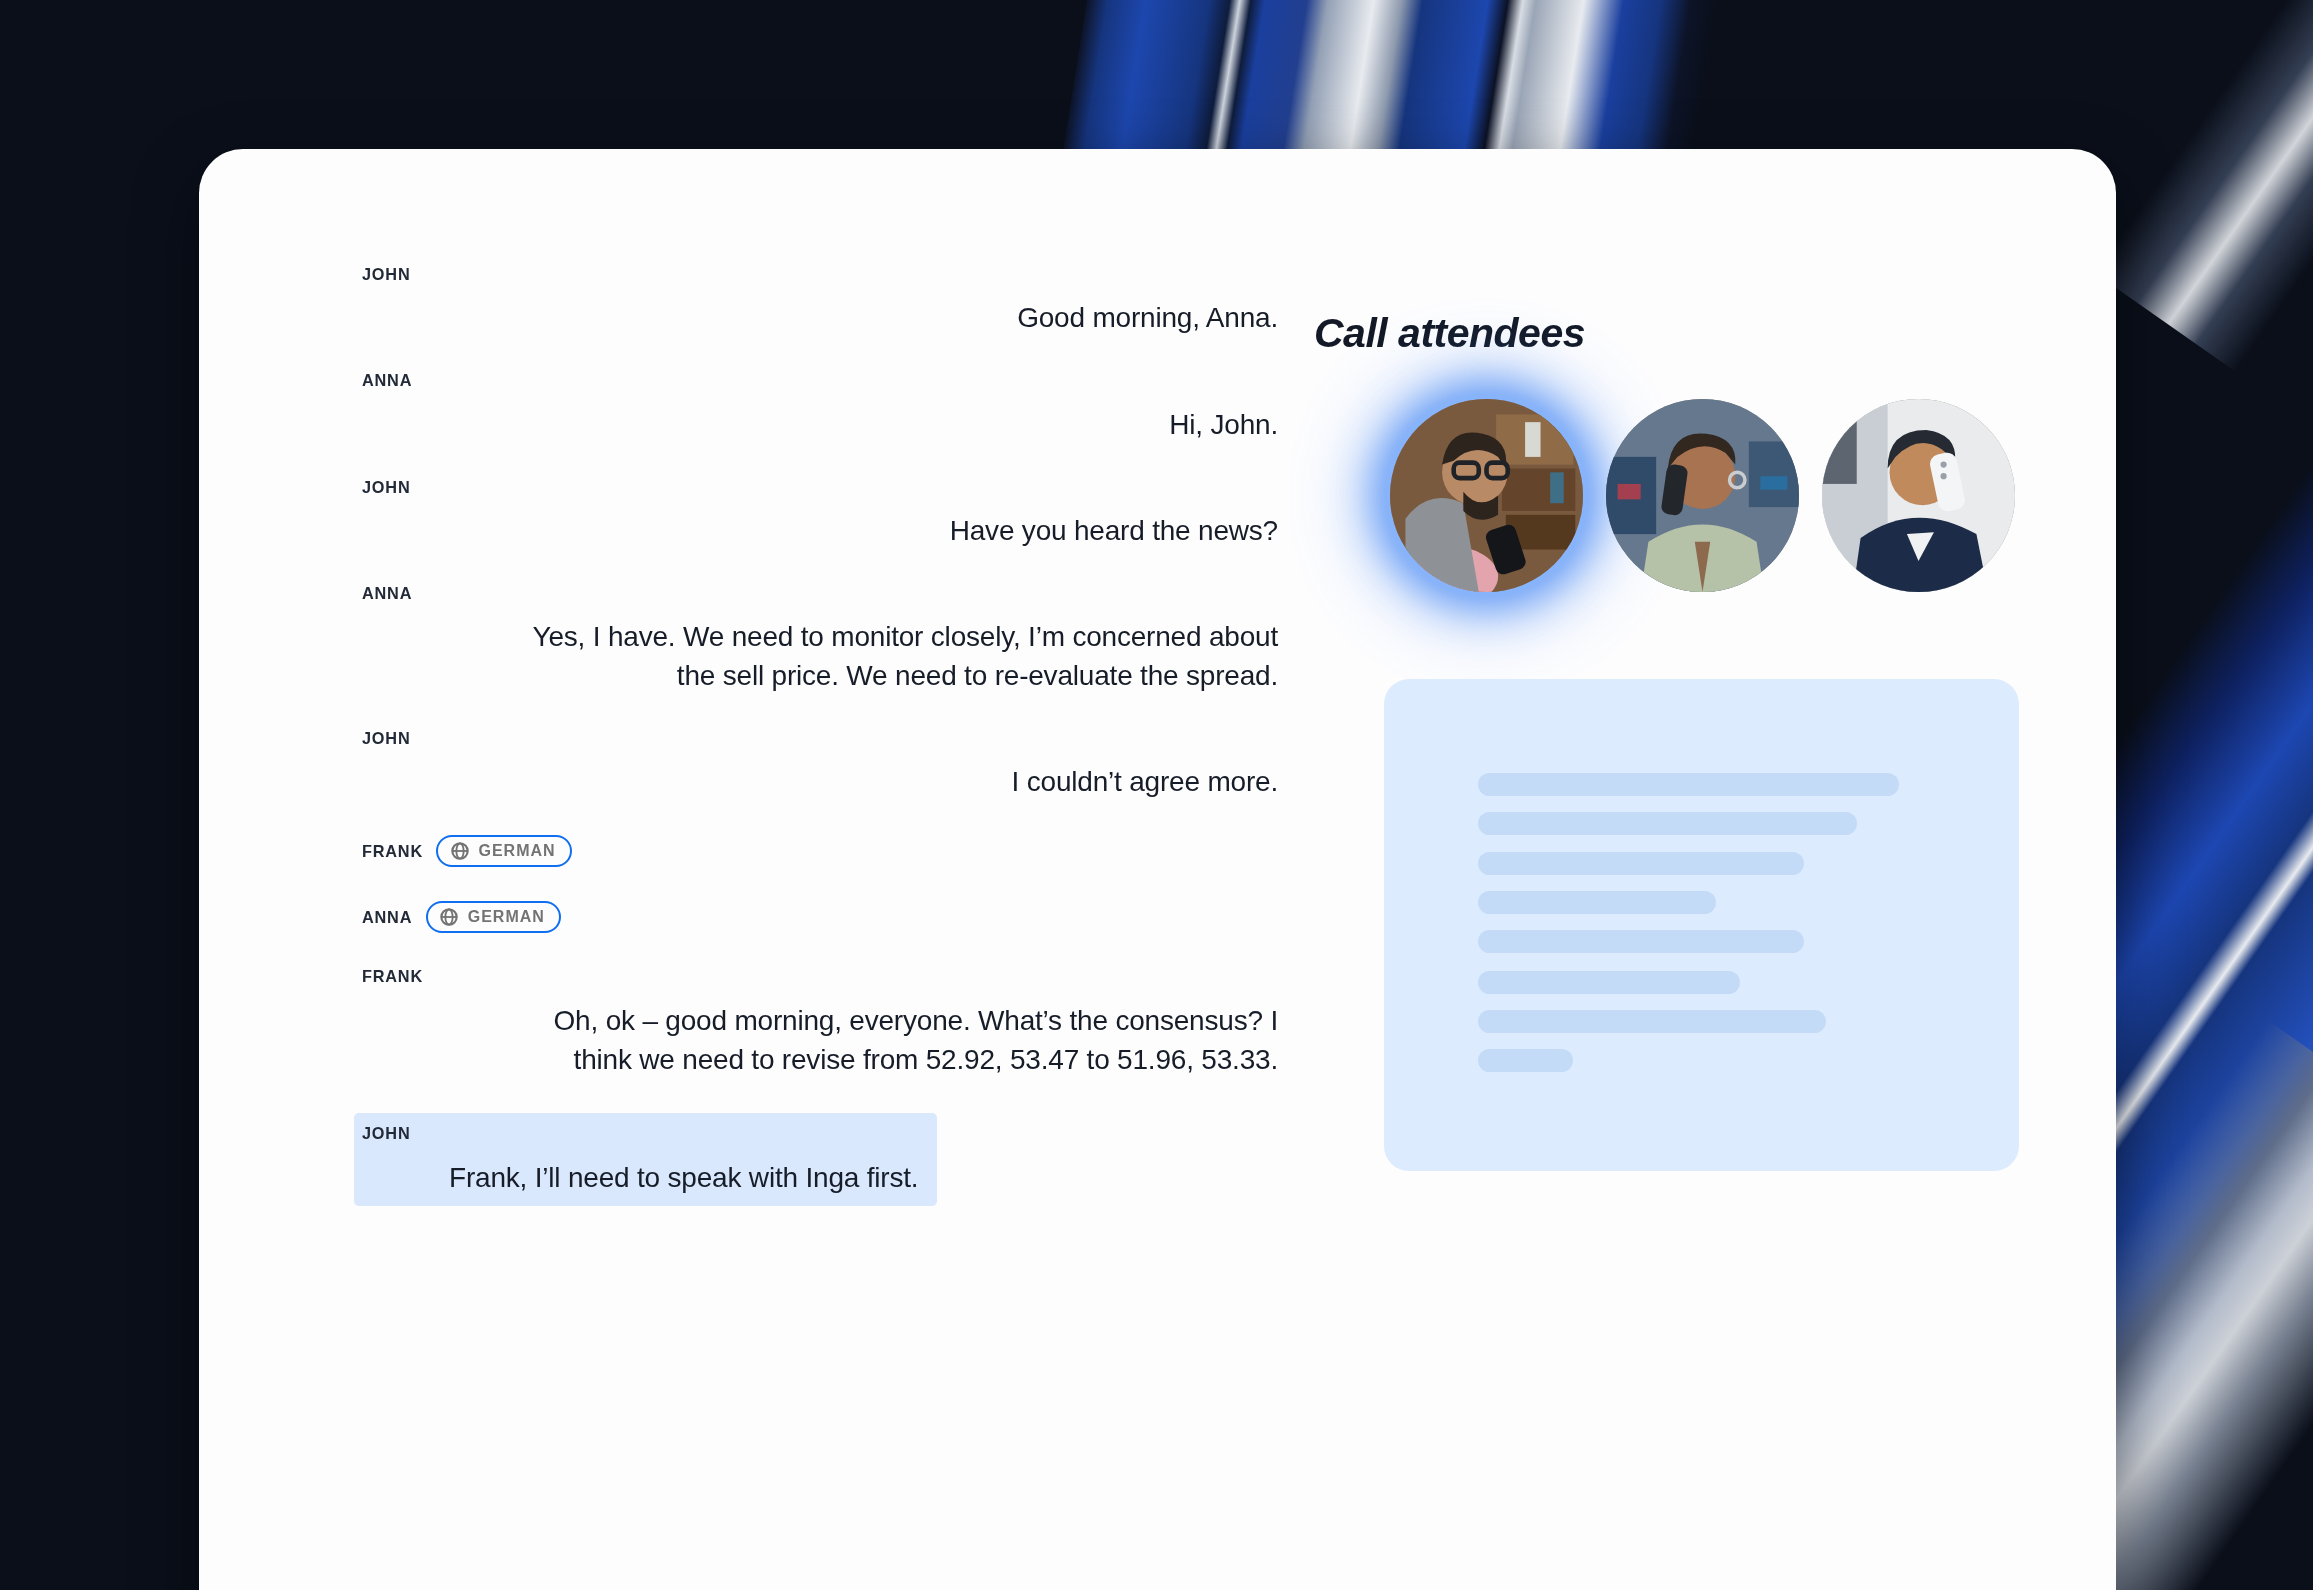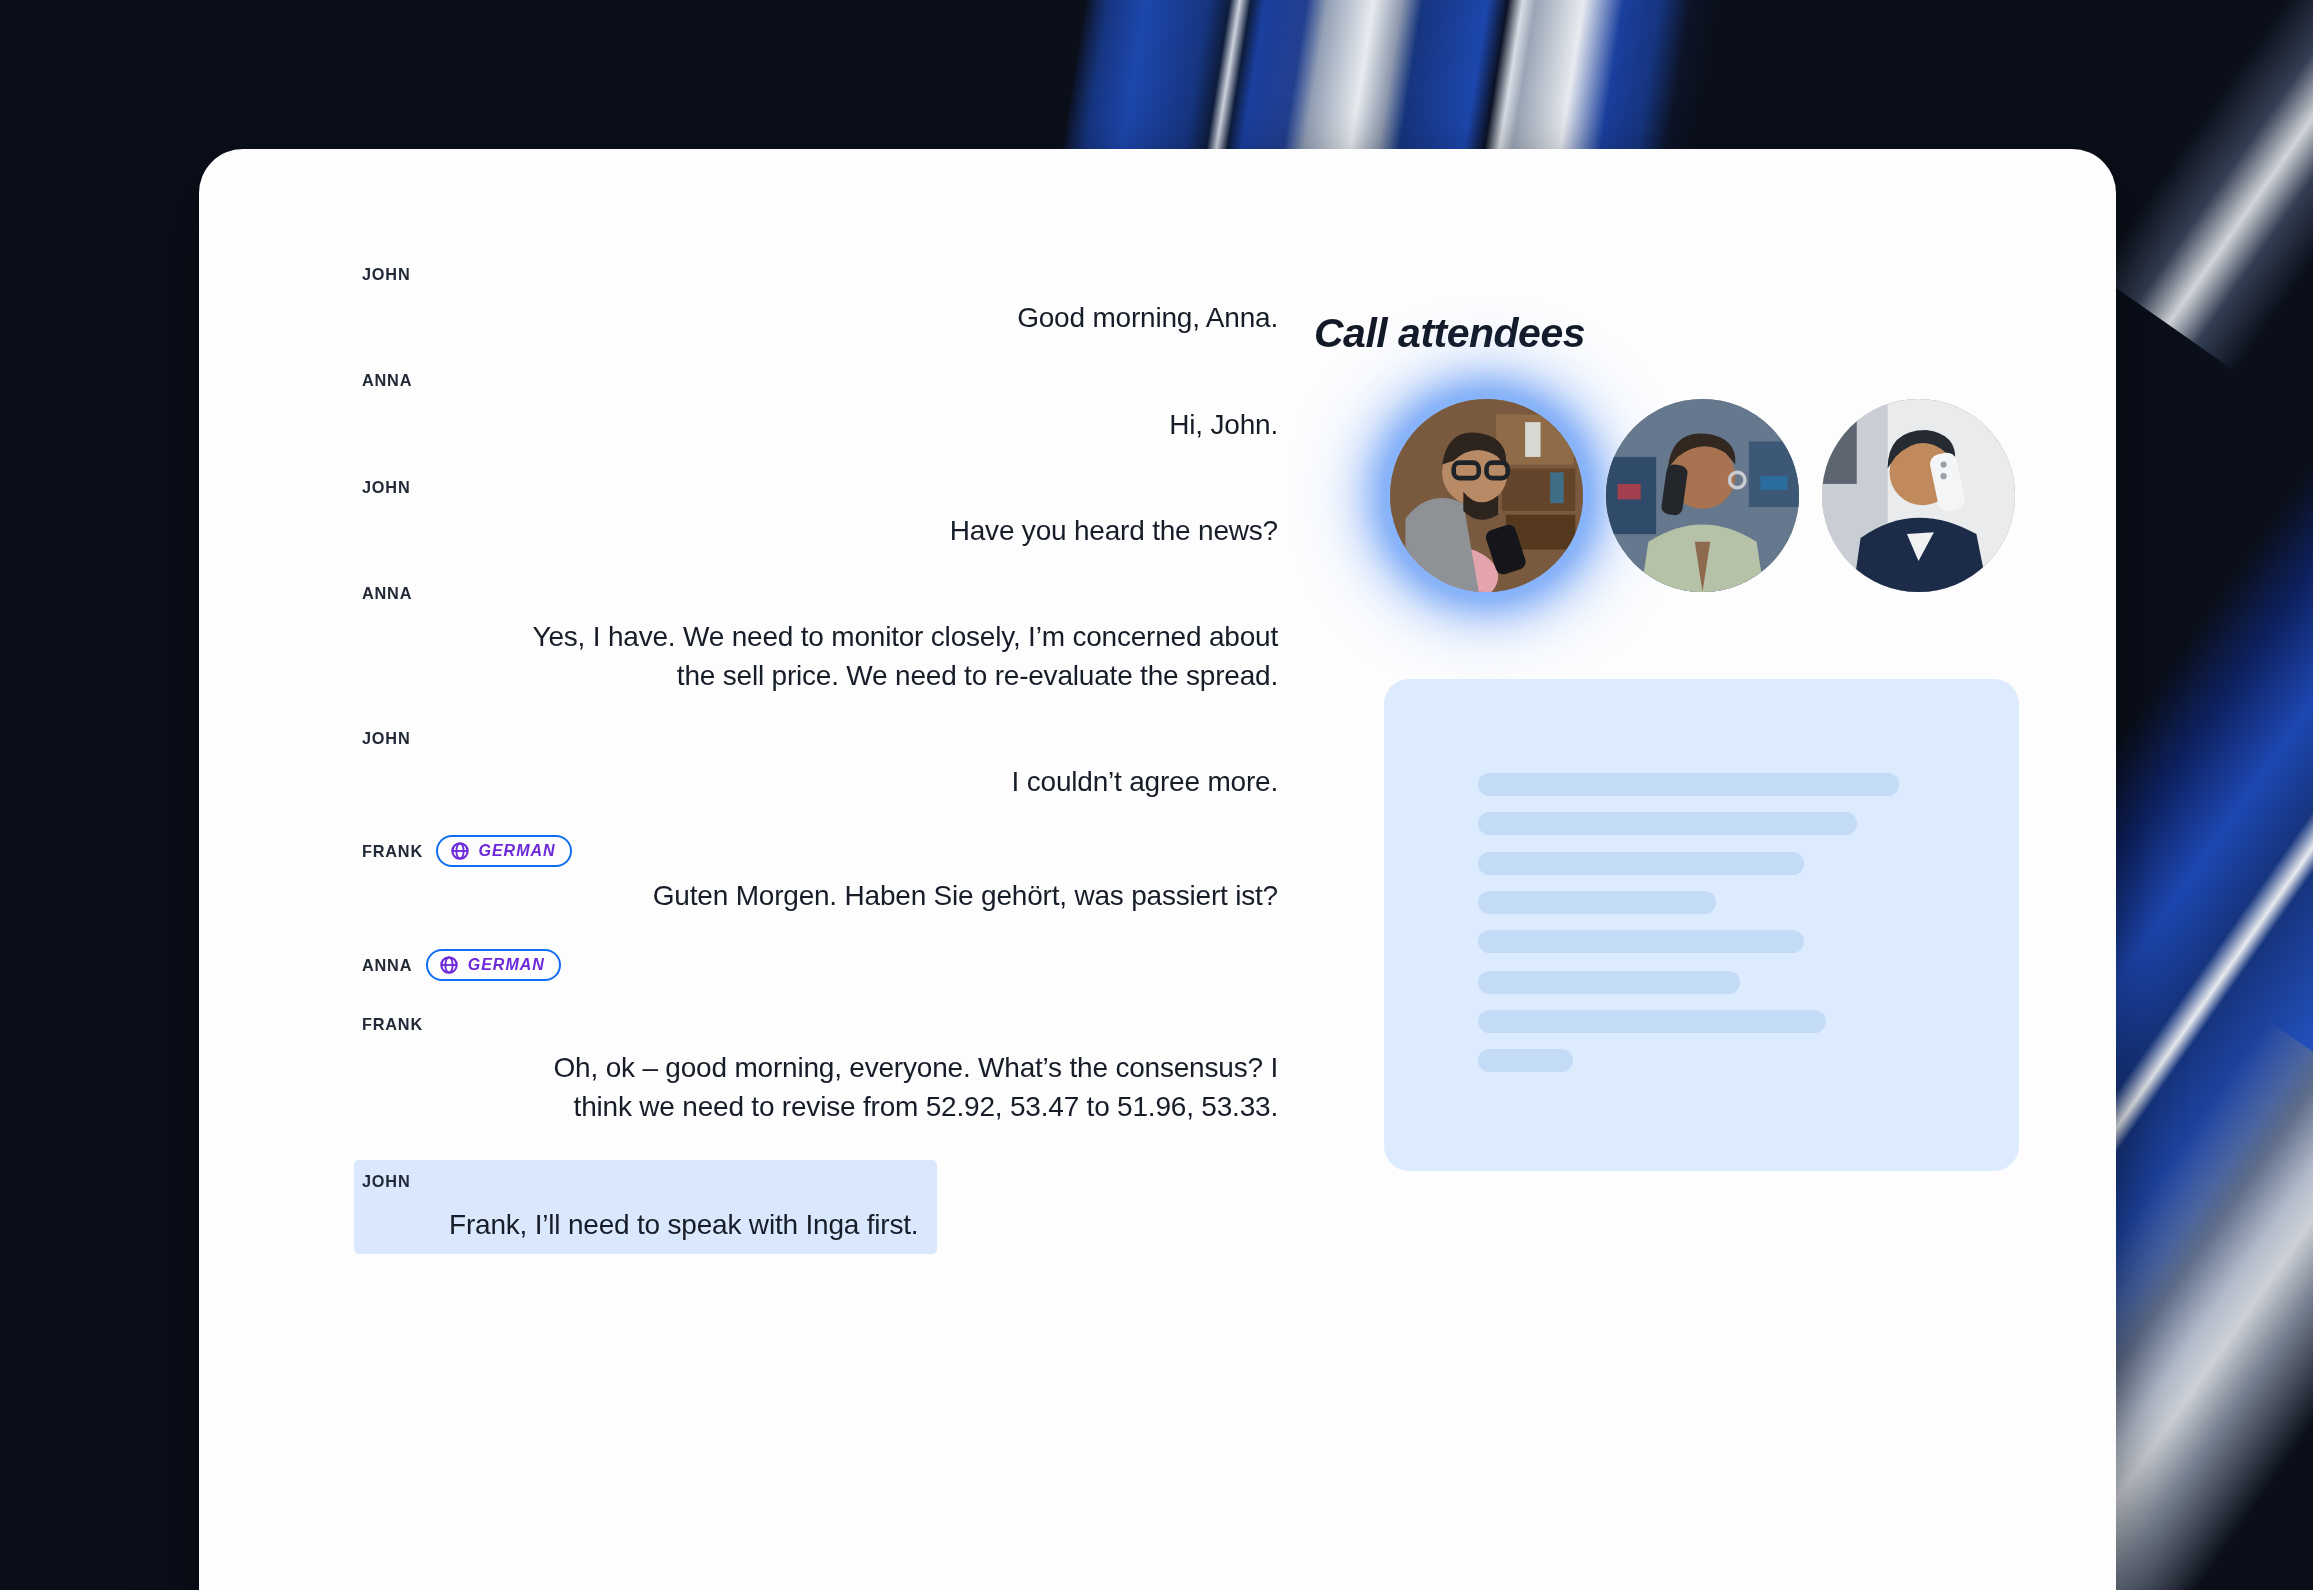--- a/index.html
+++ b/index.html
@@ -57,21 +57,21 @@
   .entry{margin-bottom:34px;text-align:right;}
   .entry-header{display:flex;align-items:center;gap:13.4px;min-height:19px;margin-bottom:14.3px;}
   .entry-header.has-badge{margin-bottom:8.6px;}
   .speaker{
     font-size:16.3px;font-weight:700;letter-spacing:0.8px;color:#222a38;
     text-transform:uppercase;line-height:19px;
   }
   .badge{
     display:inline-flex;align-items:center;gap:8.6px;height:32px;
     padding:0 14.3px 0 11.5px;border:2.4px solid #0f6ff0;border-radius:16.3px;
-    color:#6d28d9;box-sizing:border-box;font-style:italic;
+    color:#737373;box-sizing:border-box;
   }
   .badge .globe{width:20px;height:20px;display:block;}
   .badge-label{font-size:16px;font-weight:700;letter-spacing:1px;line-height:1;}
   .message{
     font-size:28px;line-height:39px;color:#171d28;letter-spacing:-0.2px;
     white-space:pre-line;
   }
   .entry.highlighted{
     background:#d9e8fc;border-radius:4.8px;width:583px;box-sizing:border-box;
     margin-left:-7.6px;padding:11.5px 19px 9.6px 7.6px;
@@ -160,21 +160,20 @@
       <span class="speaker">FRANK</span>
       <span class="badge">
         <svg class="globe" viewBox="0 0 24 24">
           <circle cx="12" cy="12" r="9.2" fill="none" stroke="currentColor" stroke-width="2.6"></circle>
           <ellipse cx="12" cy="12" rx="4.4" ry="9.2" fill="none" stroke="currentColor" stroke-width="2.2"></ellipse>
           <line x1="2.8" y1="12" x2="21.2" y2="12" stroke="currentColor" stroke-width="2.2"></line>
         </svg>
         <span class="badge-label">GERMAN</span>
       </span>
     </div>
-    <div class="message">Guten Morgen. Haben Sie gehört, was passiert ist?</div>
   </div>
         <div class="entry">
     <div class="entry-header has-badge">
       <span class="speaker">ANNA</span>
       <span class="badge">
         <svg class="globe" viewBox="0 0 24 24">
           <circle cx="12" cy="12" r="9.2" fill="none" stroke="currentColor" stroke-width="2.6"></circle>
           <ellipse cx="12" cy="12" rx="4.4" ry="9.2" fill="none" stroke="currentColor" stroke-width="2.2"></ellipse>
           <line x1="2.8" y1="12" x2="21.2" y2="12" stroke="currentColor" stroke-width="2.2"></line>
         </svg>

